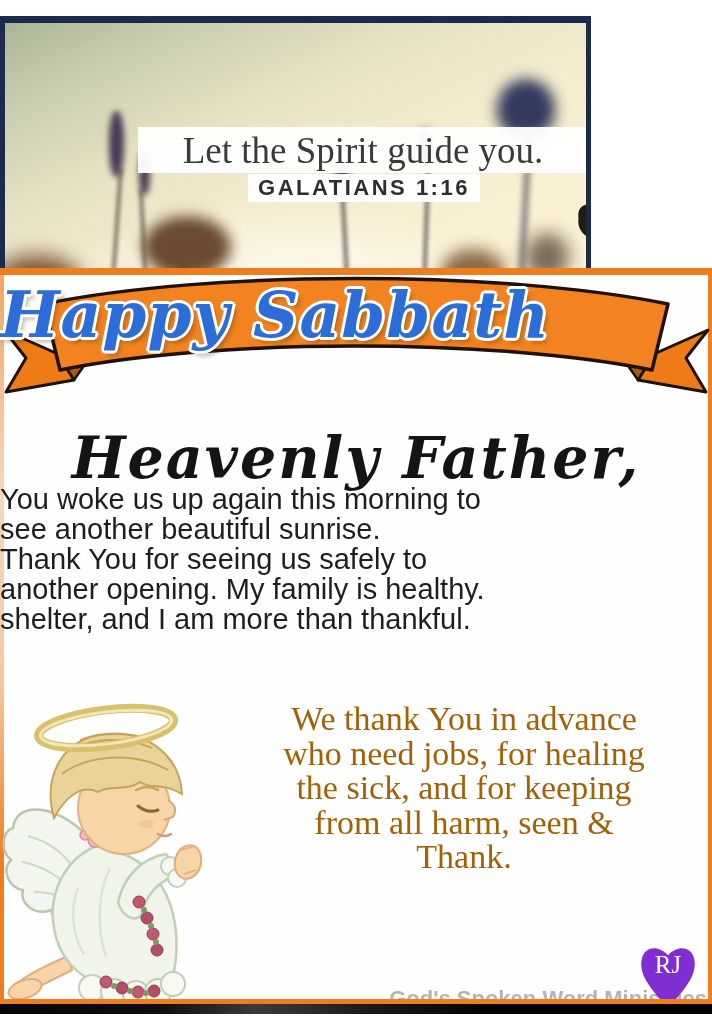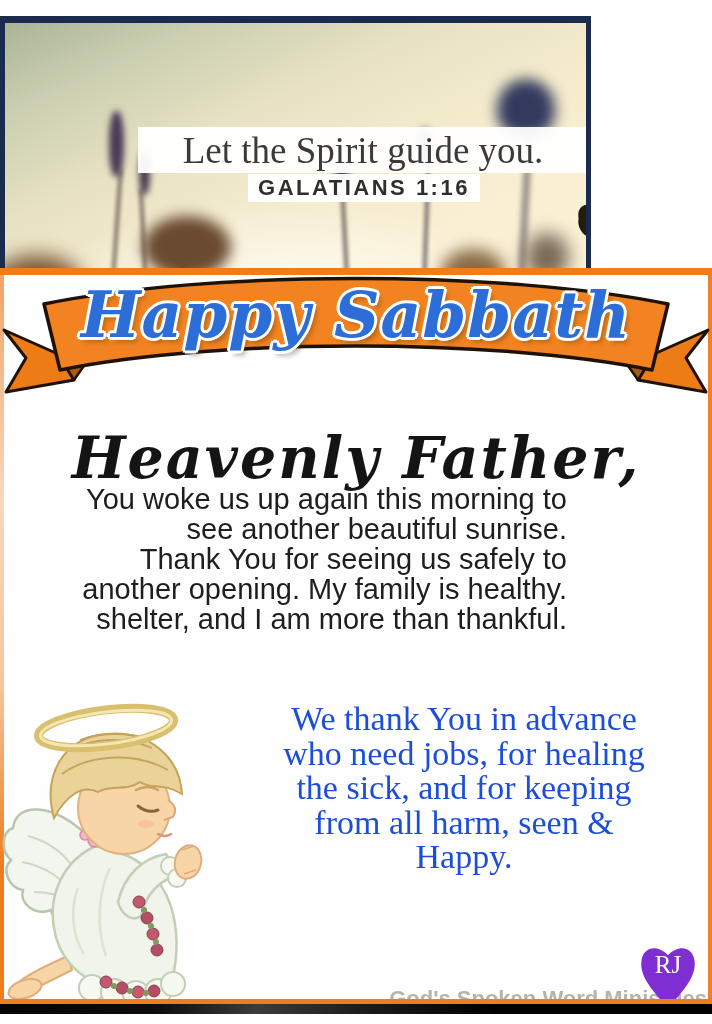--- a/index.html
+++ b/index.html
@@ -43,42 +43,42 @@
     background:linear-gradient(180deg,#f2a368 0%,#f8d7bb 30%,#f5c79f 55%,#f07d1c 80%,#f07d1c 100%);}
   .frame-right{position:absolute;right:0;top:7px;width:4px;height:739px;background:#ee8127;}
   .frame-bottom{position:absolute;left:0;bottom:10px;width:712px;height:5px;background:#f07d1c;}
   .bottom-bar{
     position:absolute;left:0;bottom:0;width:712px;height:10px;
     background:linear-gradient(90deg,#050505 0%,#0d0d0d 22%,#3b3b3b 36%,#1a1a1a 52%,#000 70%,#000 100%);
   }
   
   .banner-svg{position:absolute;left:0;top:-2px;width:712px;height:134px;}
   .banner-text{
-    position:absolute;left:0;top:10px;width:712px;text-align:center;
+    position:absolute;left:0;top:10px;width:712px;
     font-family:"DejaVu Serif",serif;font-style:italic;font-weight:bold;
     font-size:63px;color:#2d6dd8;letter-spacing:1px;white-space:nowrap;
     text-shadow:
       -2px -2px 0 #fff, 2px -2px 0 #fff, -2px 2px 0 #fff, 2px 2px 0 #fff,
       -3px 0 0 #fff, 3px 0 0 #fff, 0 -3px 0 #fff, 0 3px 0 #fff,
       4px 5px 4px rgba(70,45,10,0.35);
   }
   .salutation{
     position:absolute;left:0;top:124px;width:712px;text-align:center;
     font-family:"DejaVu Serif",serif;font-style:italic;font-weight:bold;
     font-size:57px;color:#141414;letter-spacing:2px;white-space:nowrap;margin-top:32px;
   }
   .p1{
-    position:absolute;left:0;top:216px;width:567px;text-align:right;
+    position:absolute;left:0;top:216px;width:567px;text-align:left;
     font-family:"Liberation Sans",sans-serif;font-size:29px;line-height:30px;
     color:#1e1e1e;
   }
   .p2{
     position:absolute;left:222px;top:434px;width:484px;text-align:center;
     font-family:"Liberation Serif",serif;font-size:34px;line-height:34.5px;
-    color:#1d4ed8;
+    color:#a16207;
   }
   .angel{position:absolute;left:0px;top:420px;width:234px;height:324px;}
   .credit{
     position:absolute;right:5px;top:718px;
     font-family:"Liberation Sans",sans-serif;font-weight:bold;font-size:22px;
     color:#b3b3b3;white-space:nowrap;
   }
   .rj-heart{position:absolute;left:632px;top:672px;width:72px;height:72px;}
 </style>
 </head>
@@ -214,21 +214,21 @@
 
       <ellipse cx="106" cy="40" rx="68" ry="18" fill="none" stroke="#d8c06e" stroke-width="9" transform="rotate(-7 106 40)"></ellipse>
       <ellipse cx="106" cy="40" rx="66" ry="16" fill="none" stroke="#f3e7b4" stroke-width="3" transform="rotate(-7 106 40)"></ellipse>
     </svg>
 
     <div class="p2">
       <div>We thank You in advance</div>
       <div>who need jobs, for healing</div>
       <div>the sick, and for keeping</div>
       <div>from all harm, seen &amp;</div>
-      <div>Happy.</div>
+      <div>Thank.</div>
     </div>
 
     <div class="credit">God's Spoken Word Ministries</div>
 
     <svg class="rj-heart" viewBox="0 0 100 104">
       <path d="M50 98 C22 68 8 48 12 28 C15 11 34 5 50 22 C66 5 85 11 88 28 C92 48 78 68 50 98 Z" fill="#7e2ed2"></path>
       <text x="50" y="48" text-anchor="middle" fill="#ffffff" font-family="Liberation Serif, serif" font-size="36">RJ</text>
     </svg>
 
     <div class="frame-bottom"></div>

